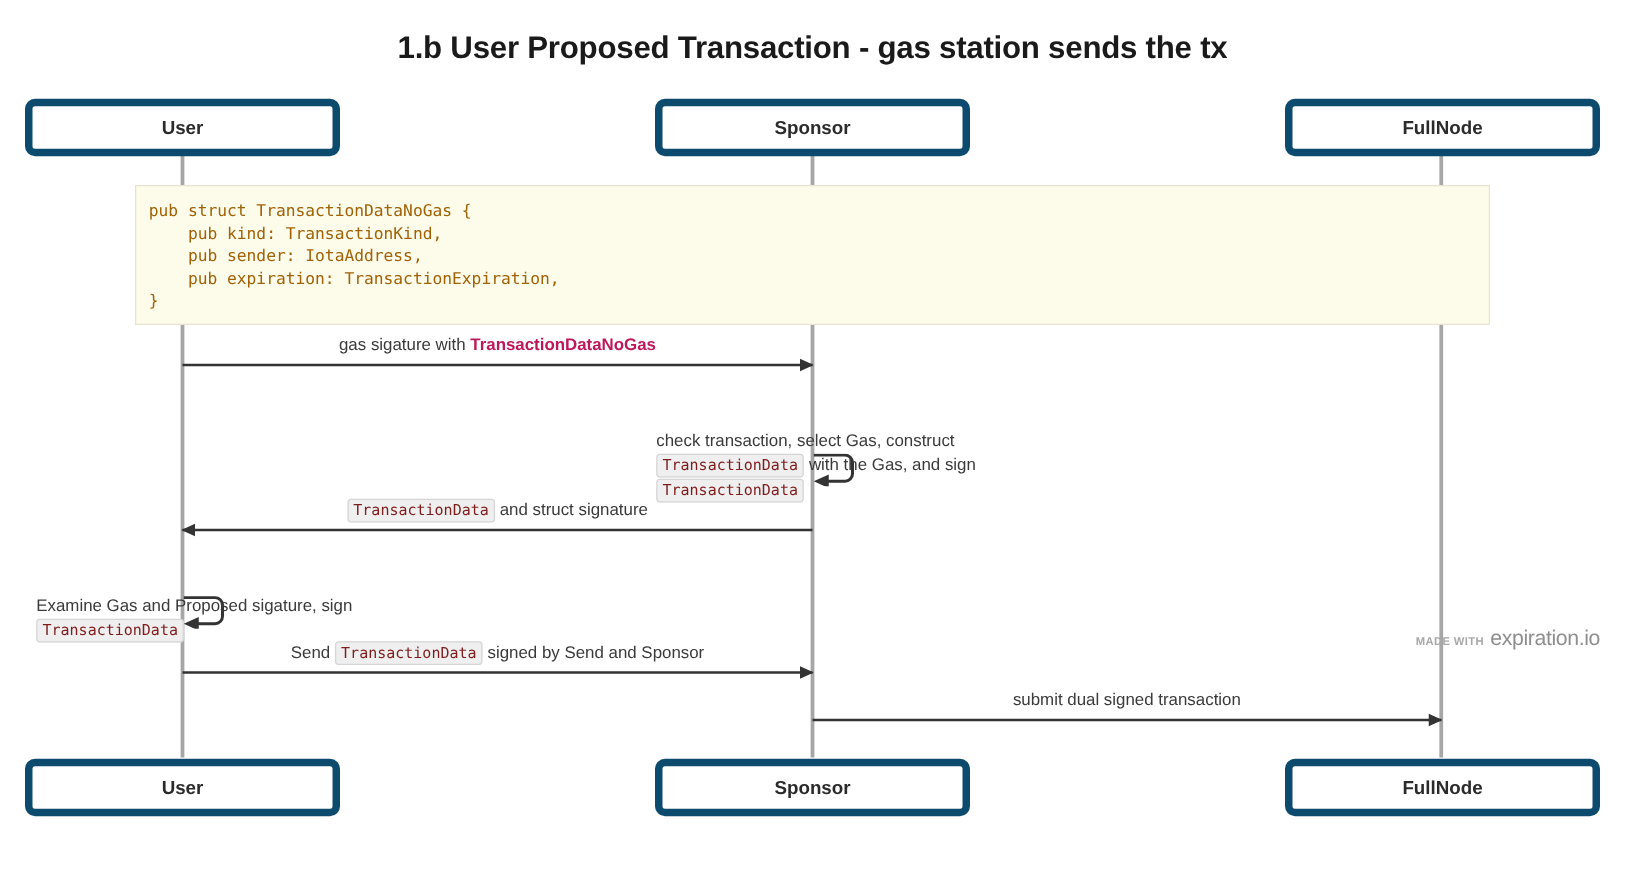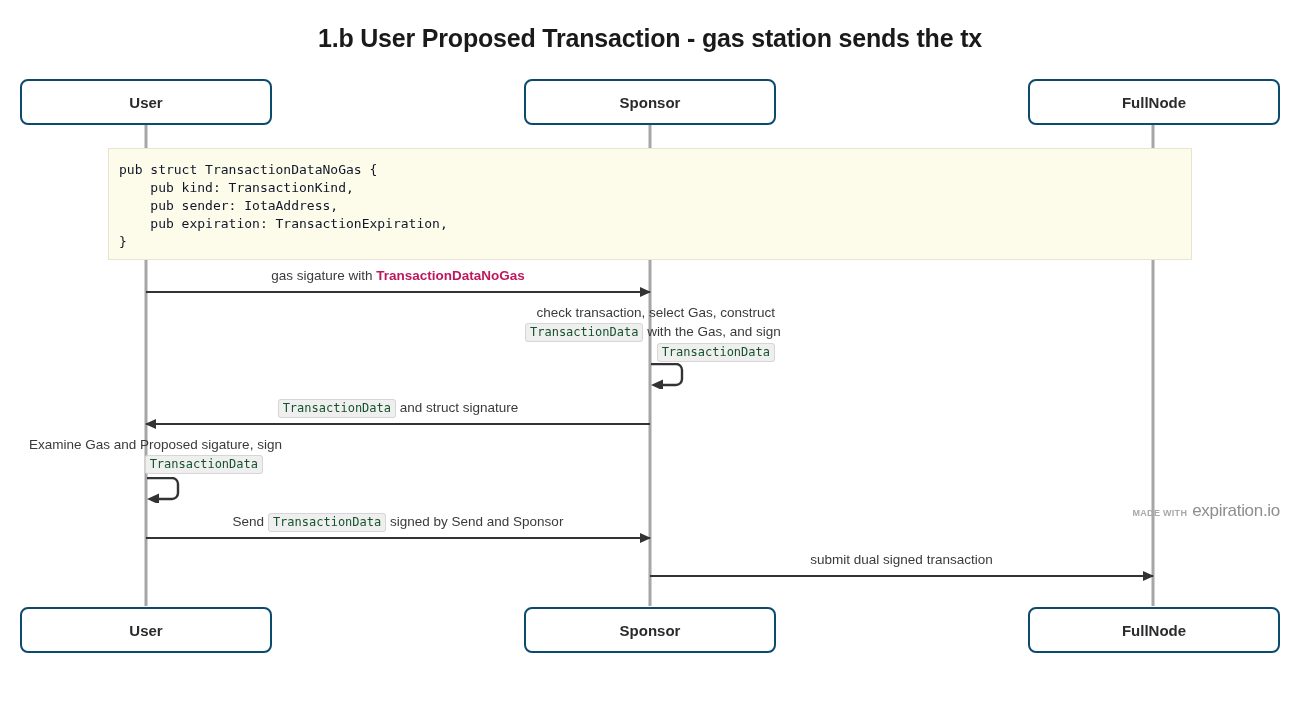--- a/index.html
+++ b/index.html
@@ -22,36 +22,36 @@
   
   .lifeline {
     position: absolute; width: 3px; top: 124px; height: 482px;
     background: #a6a6a6;
     transform: translateX(-1.5px);
   }
 
   
   .participant {
     position: absolute; width: 252px; height: 46px;
-    border: 2px solid #0c4a6e; border-radius: 8px;
+    border: 6px solid #0c4a6e; border-radius: 8px;
     background: #ffffff;
     display: flex; align-items: center; justify-content: center;
     font-size: 15px; font-weight: bold; color: #2b2b2b;
   }
 
   
   .note-block {
     position: absolute; left: 108px; top: 148px;
     width: 1084px; height: 112px;
     background: #fdfbe9; border: 1px solid #e7e4cf;
   }
   .note-code {
     position: absolute; left: 10px; top: 12px;
     font-family: "DejaVu Sans Mono", monospace;
-    font-size: 13px; line-height: 18px; color: #0f172a;
+    font-size: 13px; line-height: 18px; color: #a16207;
     white-space: pre;
   }
 
   
   .msg { position: absolute; height: 0; }
   .msg-line {
     position: absolute; left: 0; top: 0; height: 2px;
     background: #333333; width: 100%;
   }
   .arrow-head {
@@ -71,31 +71,31 @@
   .msg-label b { font-weight: bold; color: #be185d; }
 
   
   code, .chip {
     font-family: "DejaVu Sans Mono", monospace;
     font-size: 12px;
     background: #efefef;
     border: 1px solid #d6d6d6;
     border-radius: 3px;
     padding: 1px 4px 2px 4px;
-    color: #14532d;
+    color: #7f1d1d;
     white-space: nowrap;
   }
 
   
   .self-msg { position: absolute; }
   .self-loop { position: absolute; left: 0; top: 0; }
   .self-label {
     position: absolute;
     font-size: 13.5px; color: #3a3a3a; line-height: 19px;
-    text-align: right; white-space: nowrap;
+    text-align: left; white-space: nowrap; margin-top: 40px;
   }
 
   
   .footer {
     position: absolute; right: 20px; bottom: 15px;
     display: flex; align-items: baseline; gap: 5px;
     color: #9e9e9e;
   }
   .footer .made {
     font-size: 9px; font-weight: bold; letter-spacing: 0.3px;

